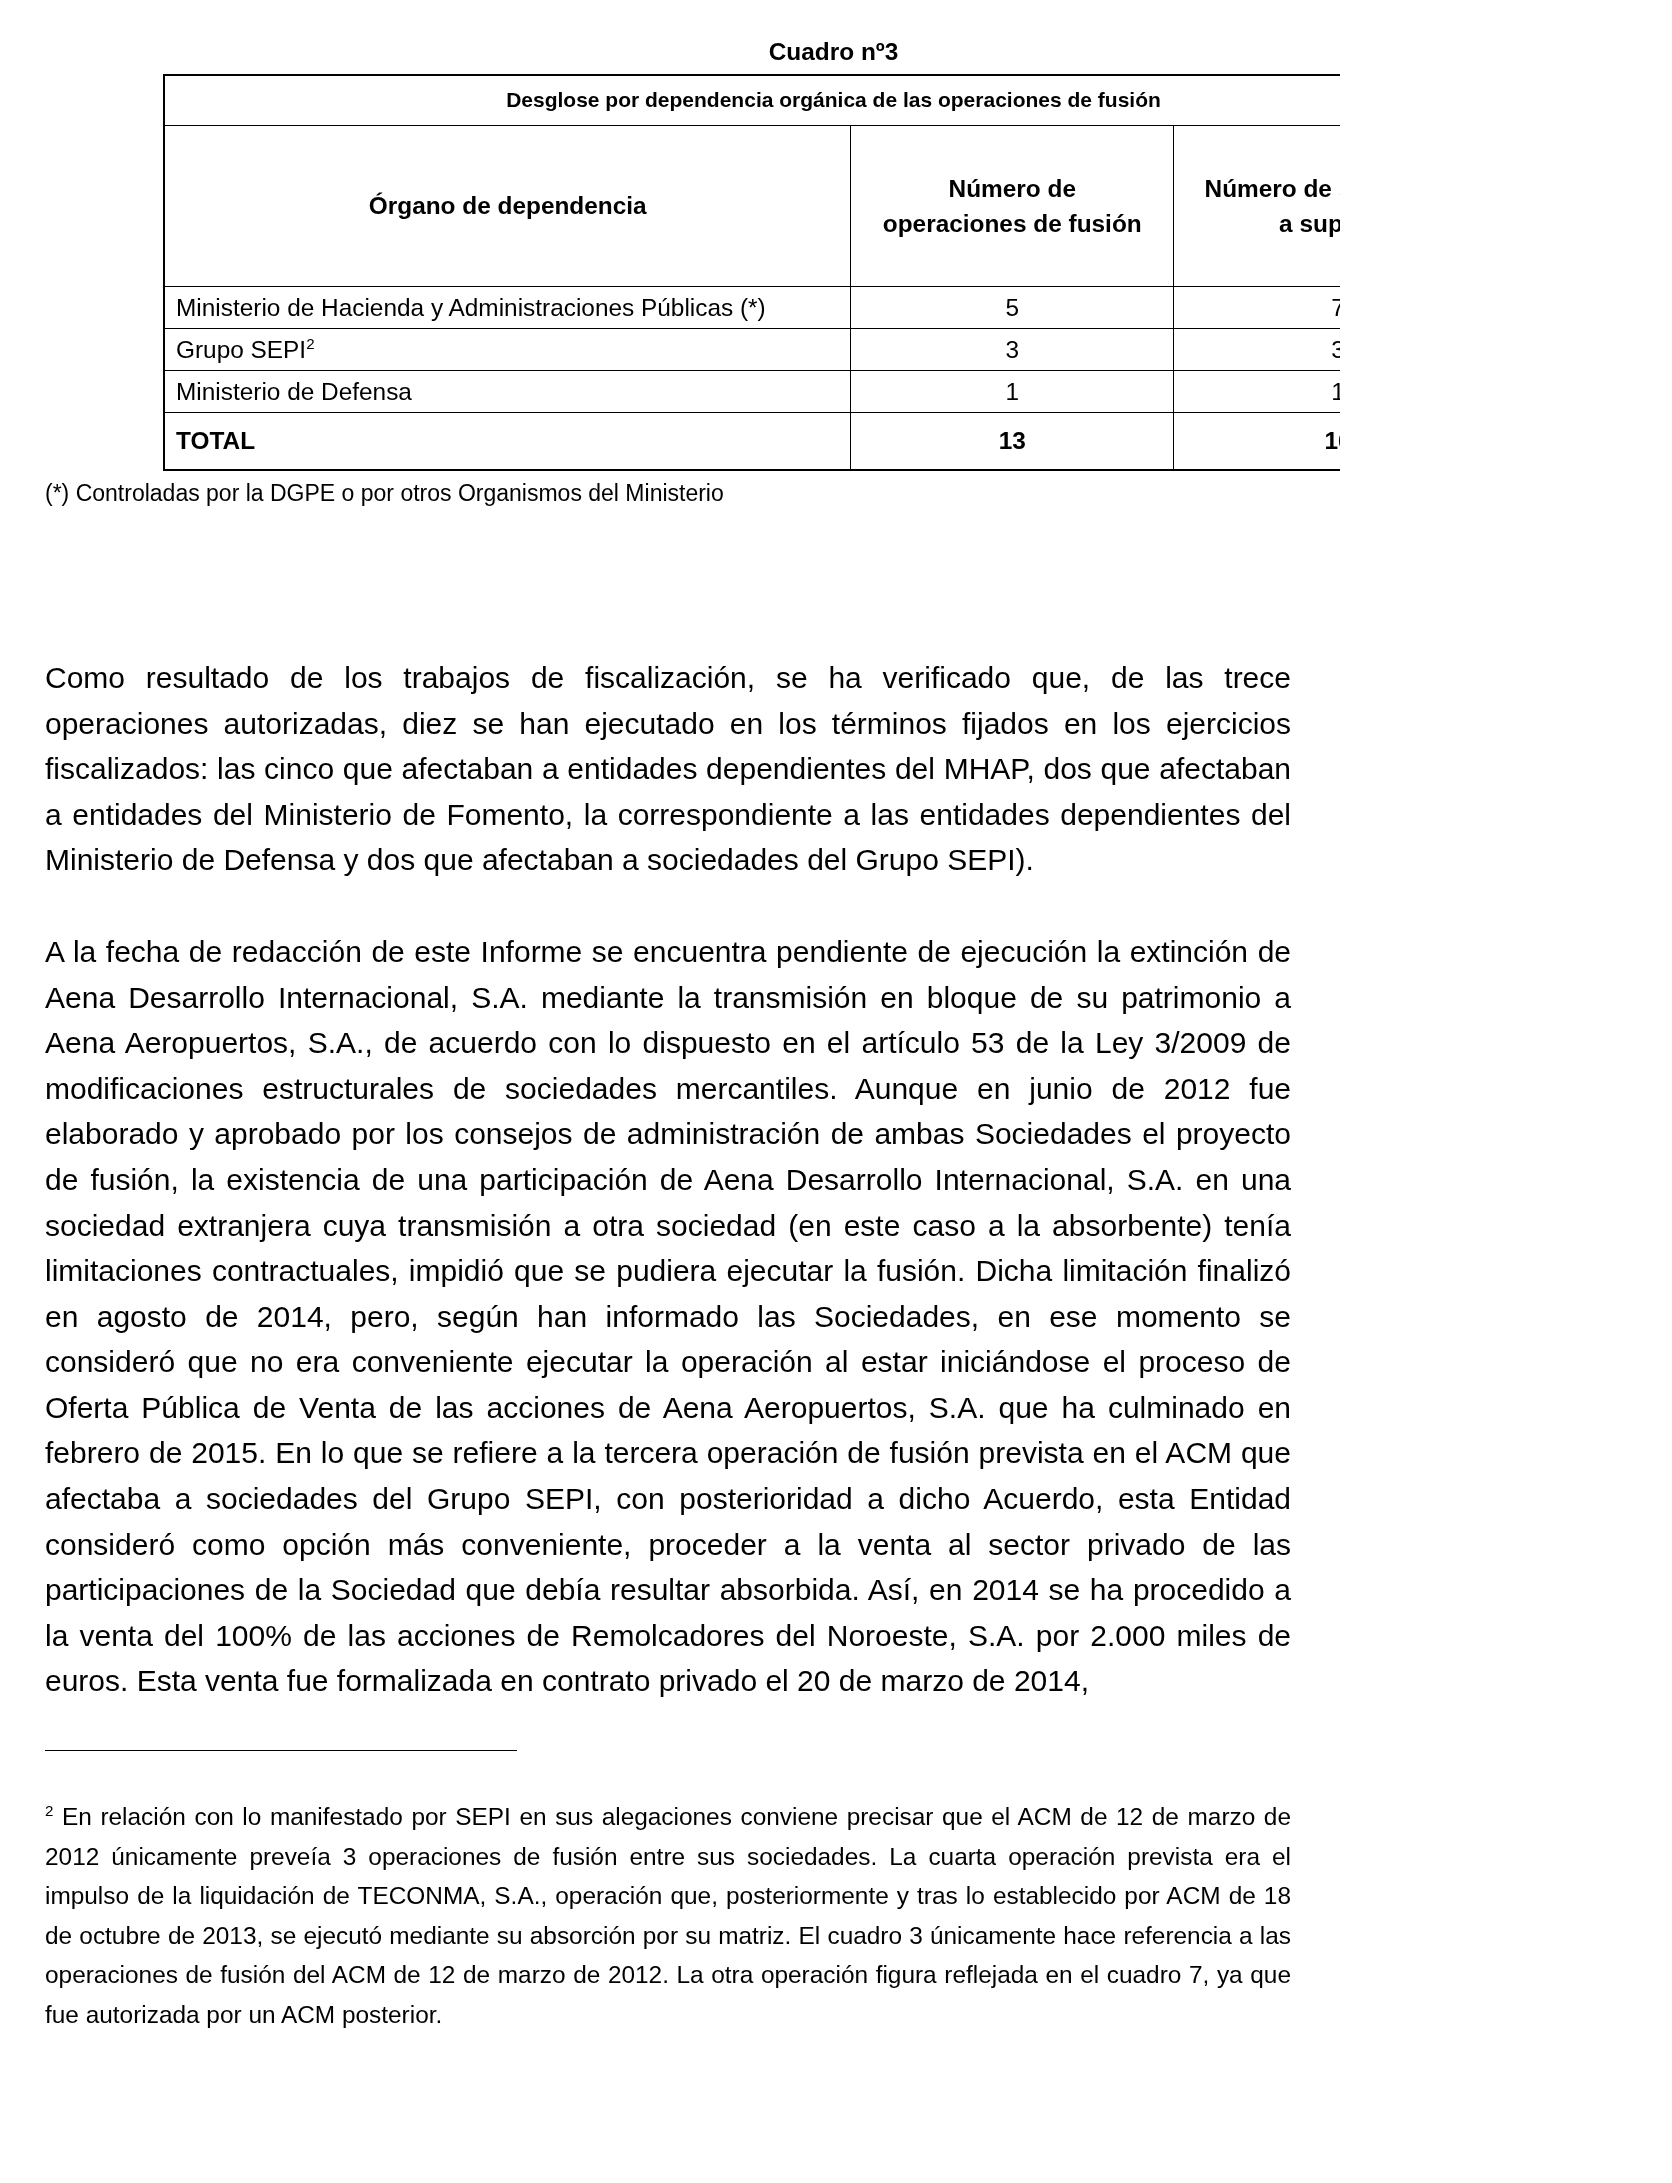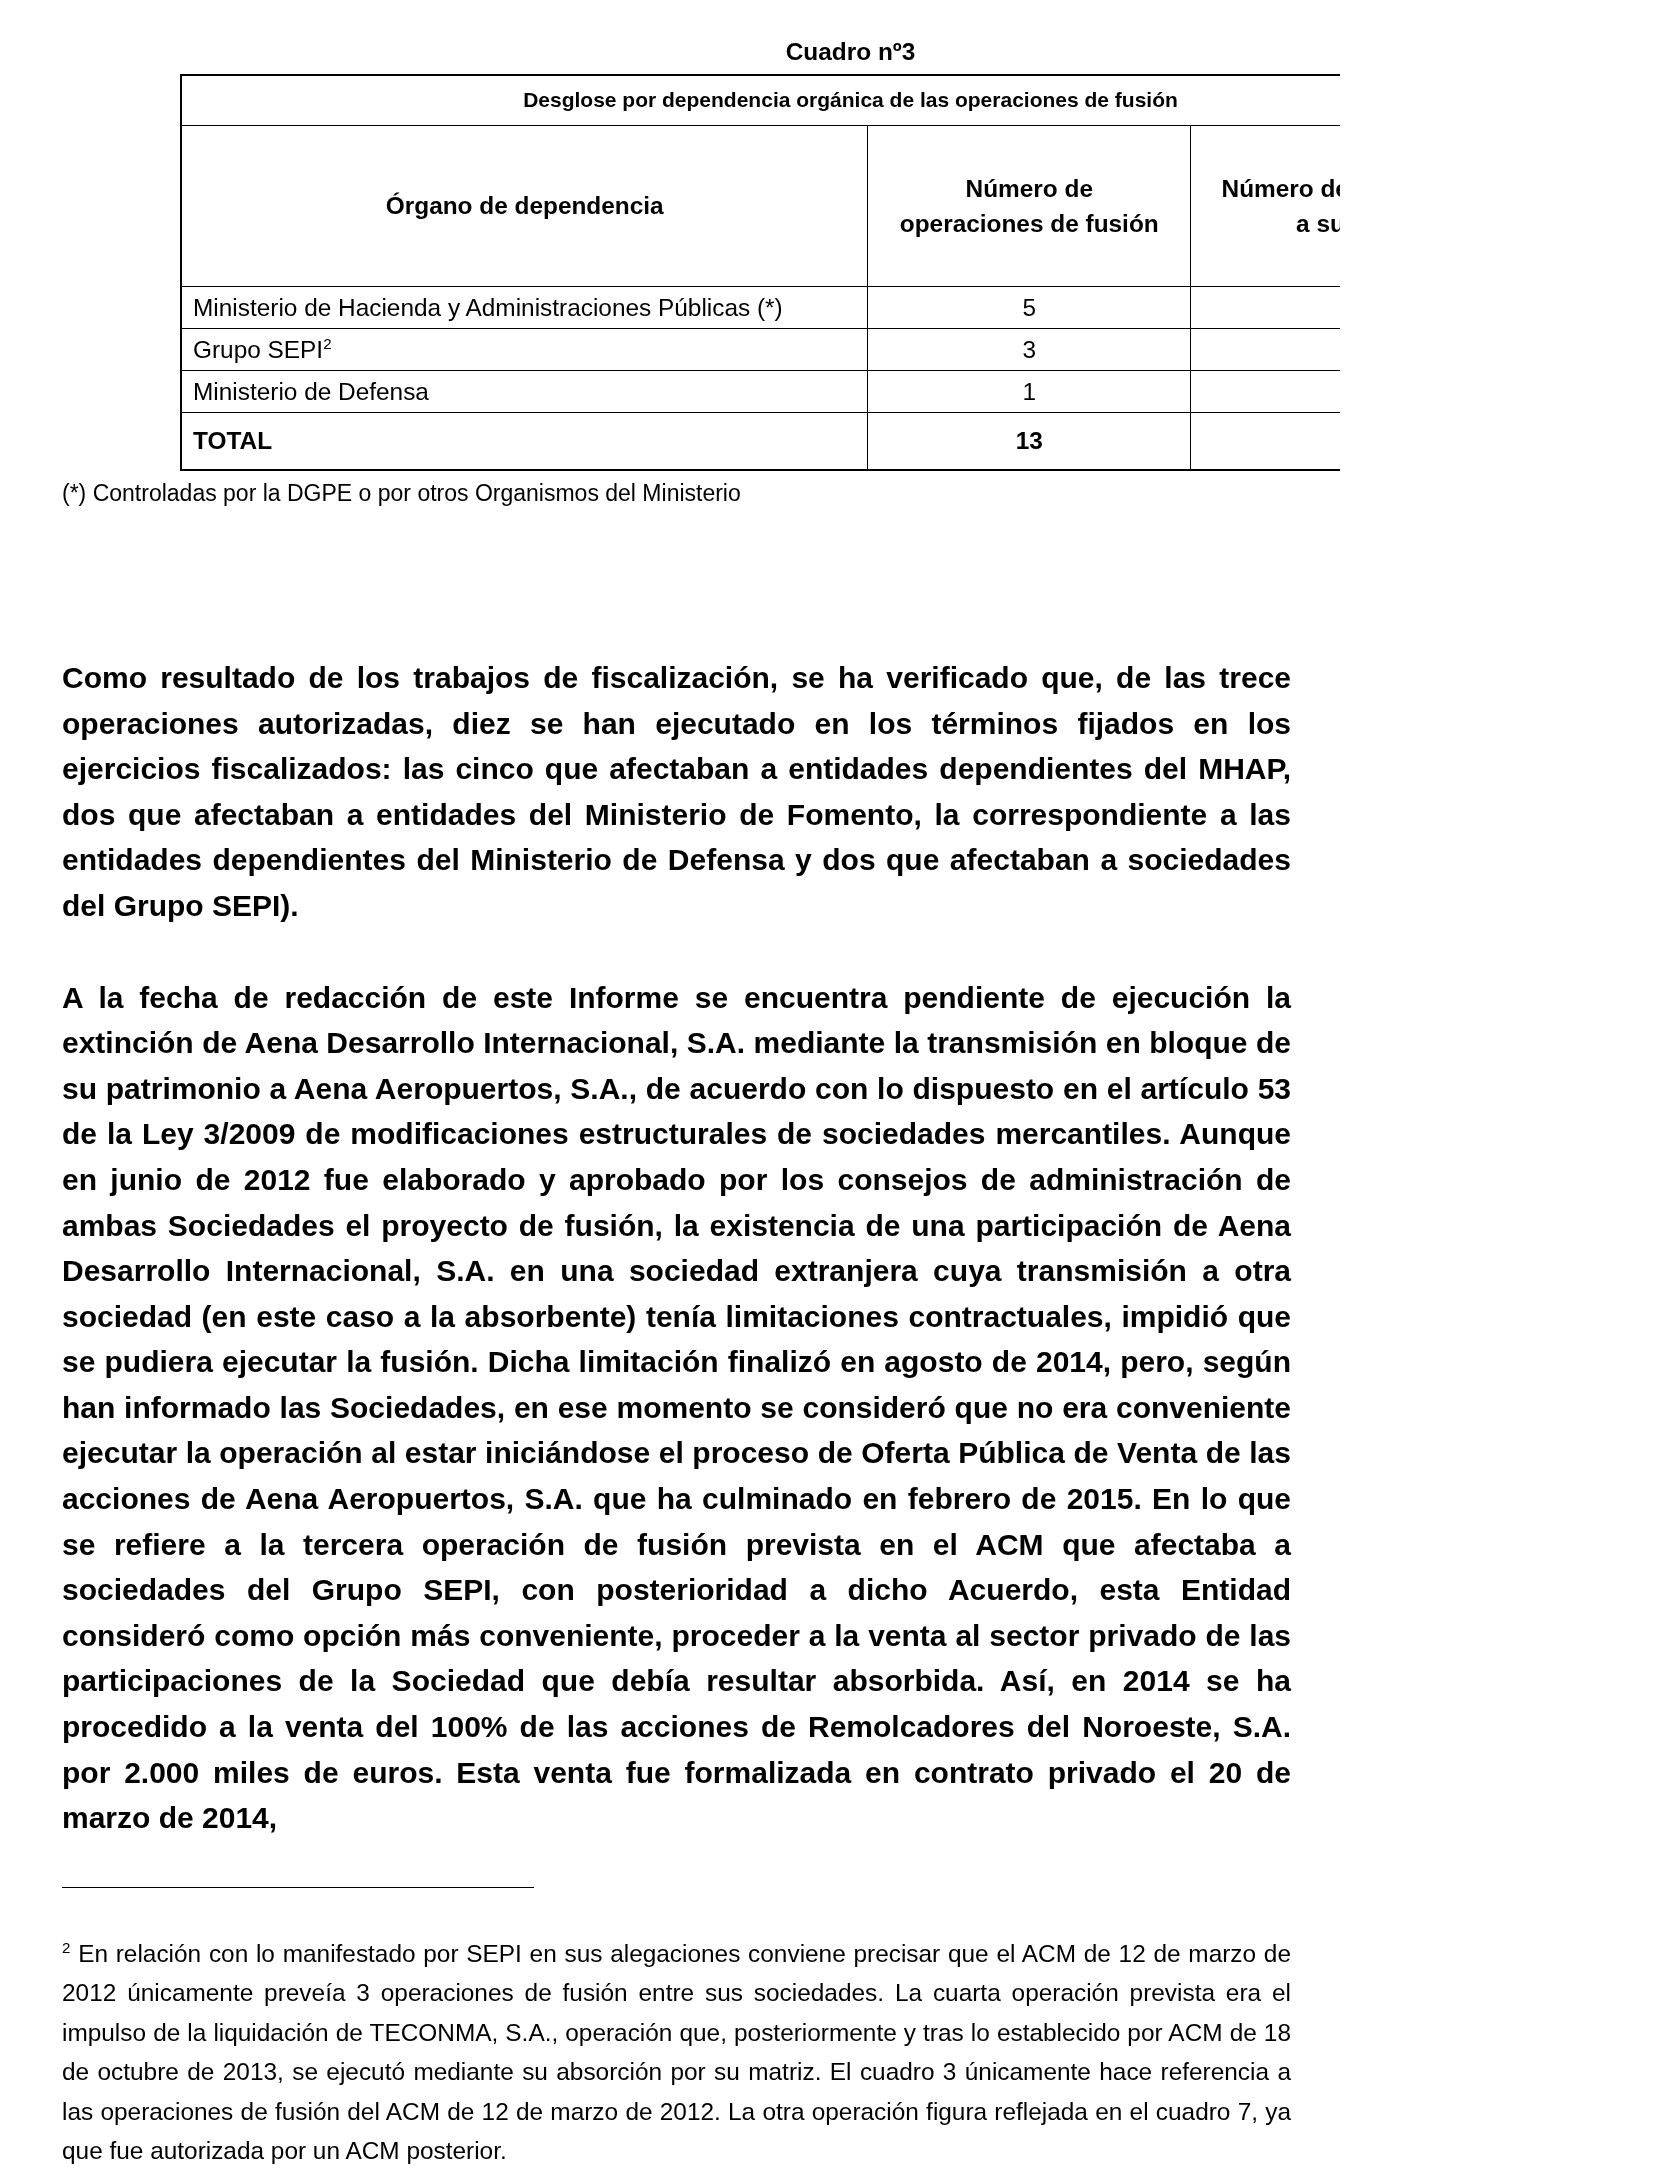--- a/index.html
+++ b/index.html
@@ -7,21 +7,21 @@
   body {
     width: 1672px;
     height: 2183px;
     background: #ffffff;
     color: #000000;
     font-family: "Liberation Sans", "DejaVu Sans", sans-serif;
   }
   .page {
     width: 1340px;
     height: 2183px;
-    padding: 38px 49px 0 62px;
+    padding: 38px 49px 0 45px;
     position: relative;
     overflow: hidden;
   }
 
   
   .table-caption {
     width: 1341px;
     margin-left: 118px;
     text-align: center;
     font-weight: bold;
@@ -73,21 +73,20 @@
     font-size: 23px;
     margin-top: 9.4px;
   }
 
   
   .body-text {
     margin-top: 148px;
     font-size: 30px;
     line-height: 1.52;
     text-align: justify;
-    font-weight: bold;
   }
   .body-text p { margin: 0 0 46px 0; }
 
   
   .footnote-area { margin-top: 31px; }
   .fn-rule {
     width: 472px;
     height: 0;
     border-top: 1.6px solid #000;
     margin: 0 0 46px 0;

